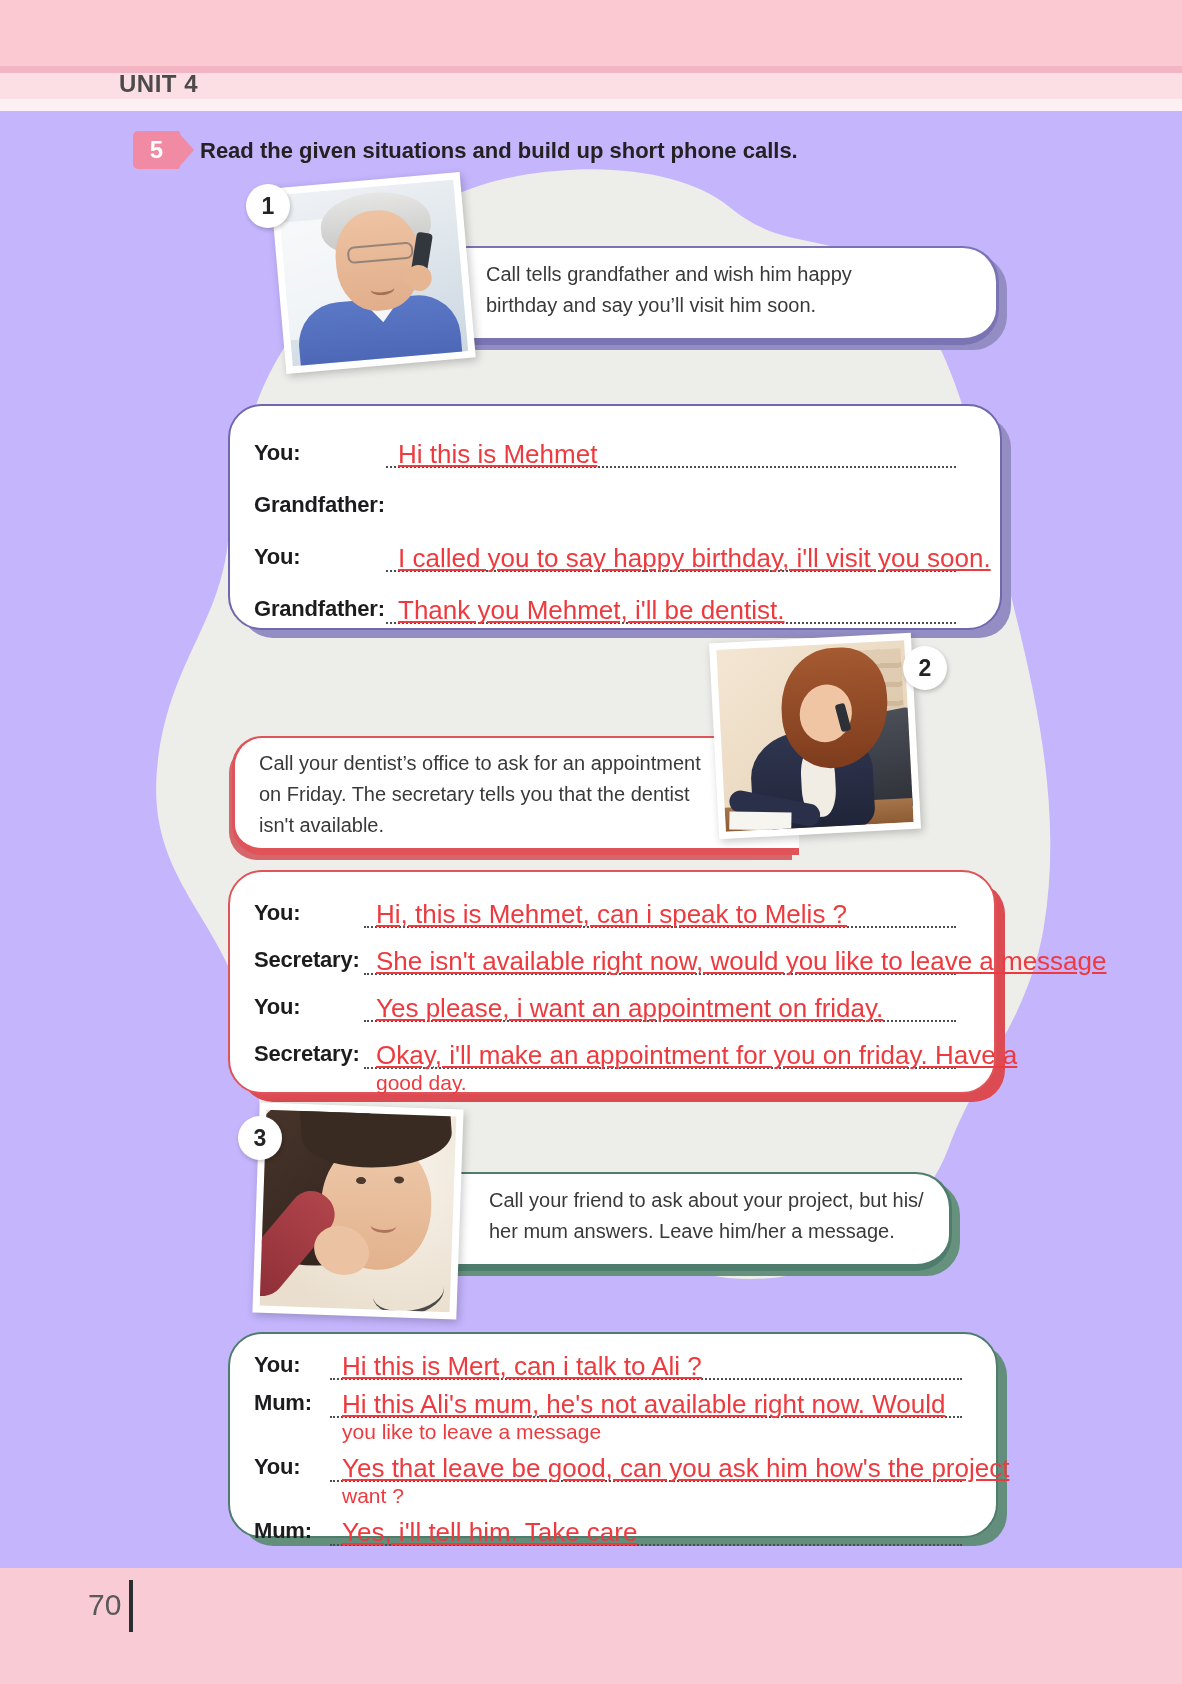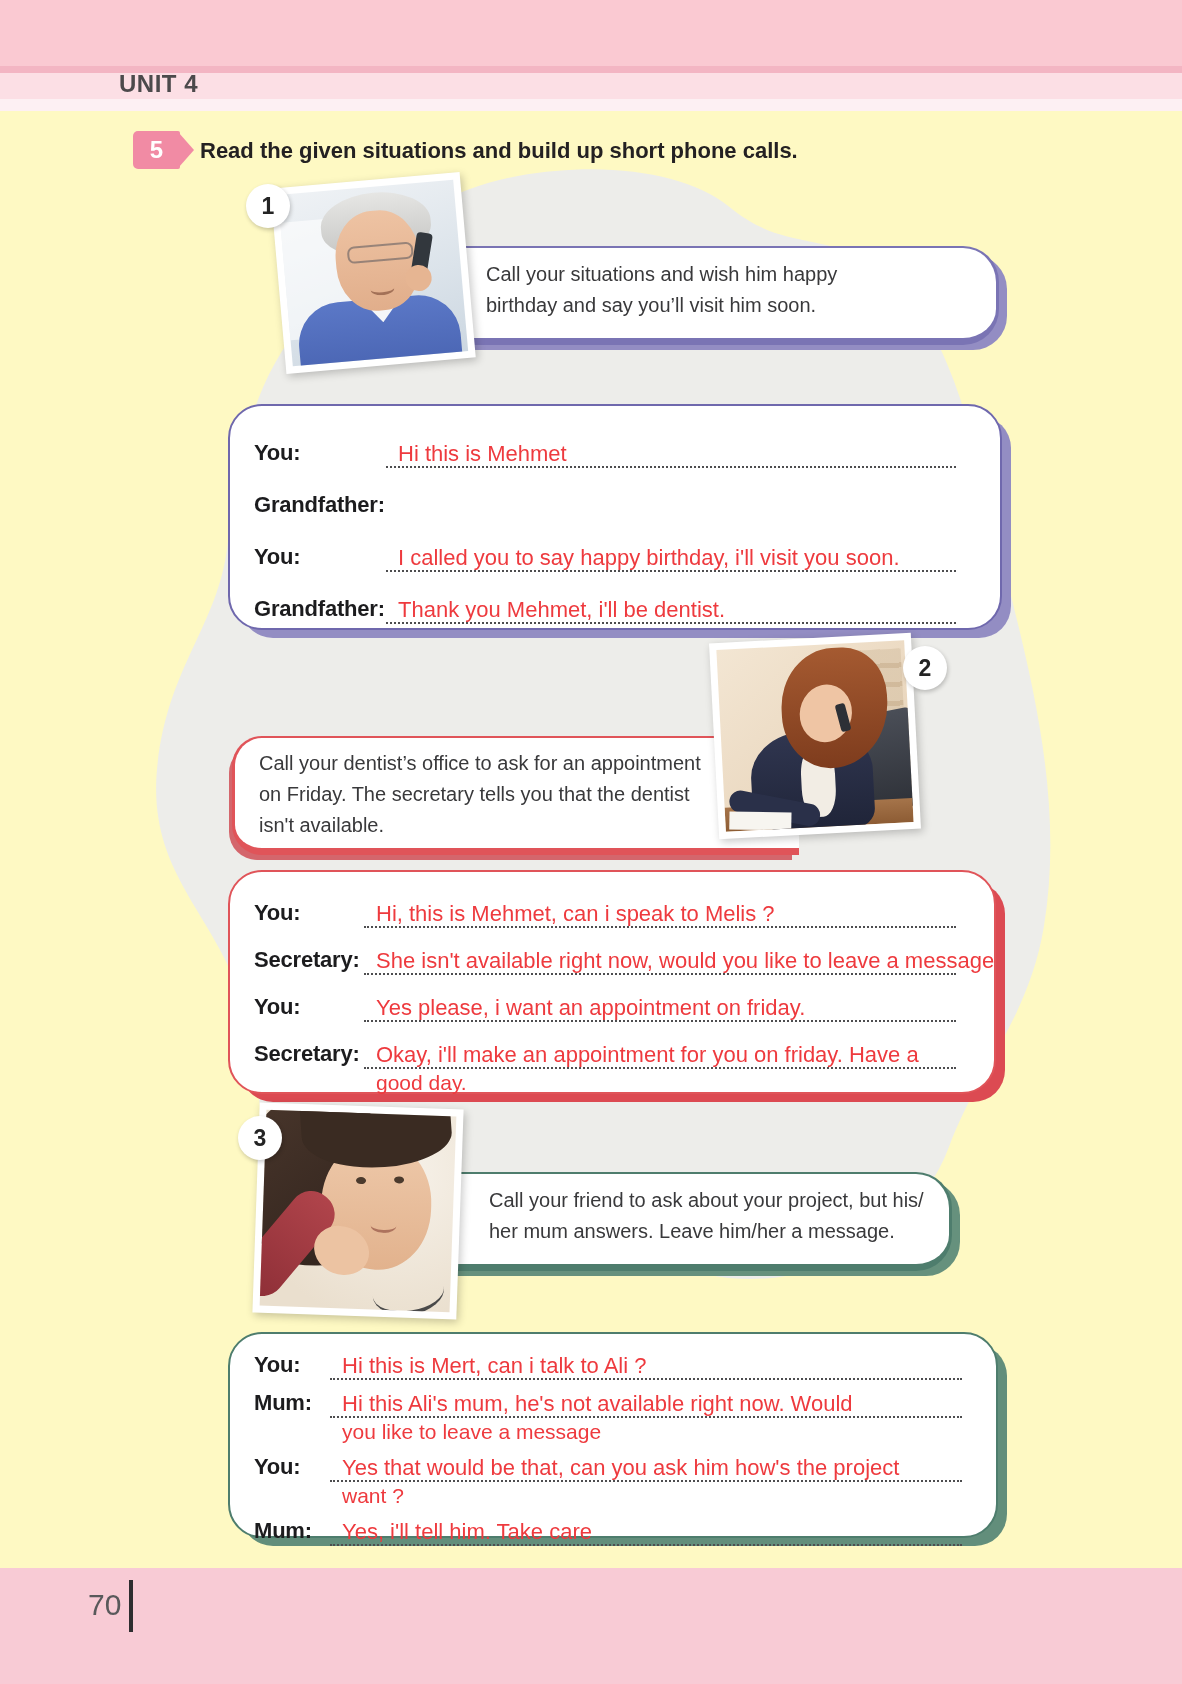--- a/index.html
+++ b/index.html
@@ -1,16 +1,16 @@
 <!DOCTYPE html>
 <html><head>
 <meta charset="utf-8">
 <style>
   html,body{margin:0;padding:0;background:#fff;}
-  .page{position:relative;width:1182px;height:1684px;background:#fef9c3;overflow:hidden;
+  .page{position:relative;width:1182px;height:1684px;background:#c4b5fd;overflow:hidden;
         font-family:"Liberation Sans",sans-serif;}
   
   .band1{position:absolute;left:0;top:0;width:100%;height:66px;background:#fac9d2;}
   .band1b{position:absolute;left:0;top:66px;width:100%;height:7px;background:#f3b5c3;}
   .band2{position:absolute;left:0;top:73px;width:100%;height:26px;background:#fcdfe5;}
   .band3{position:absolute;left:0;top:99px;width:100%;height:12px;background:#fdf0f3;}
   .unit-label{position:absolute;left:119px;top:70px;font-size:24px;font-weight:bold;
               color:#4c4a4c;letter-spacing:.5px;}
   
   .footband{position:absolute;left:0;top:1568px;width:100%;height:116px;background:#f8cbd5;}
@@ -92,21 +92,21 @@
   .dlg2 .row{margin-bottom:6px;}
   .dlg3 .row{margin-bottom:3px;}
   .lbl{display:flex;align-items:flex-end;height:var(--lh);padding-bottom:3px;
        font-size:22px;font-weight:bold;color:#1c1c1e;letter-spacing:-.2px;flex-shrink:0;}
   .dlg1 .lbl{width:132px;}
   .dlg2 .lbl{width:110px;}
   .dlg3 .lbl{width:76px;}
   .area{flex:1;min-width:0;}
   .ans1{height:var(--lh);display:flex;align-items:flex-end;padding-left:12px;
         border-bottom:2px dotted #4d4d4f;}
-  .ans{font-size:22px;color:#ee3a3e;white-space:nowrap;line-height:24px;}
+  .ans{font-size:26px;color:#ee3a3e;white-space:nowrap;line-height:24px;text-decoration:underline;}
   .ans2{padding-left:12px;font-size:21px;color:#ee3a3e;white-space:nowrap;line-height:27px;}
 </style>
 </head>
 <body>
 
 <div class="page">
 
   <div class="band1"></div>
   <div class="band1b"></div>
   <div class="band2"></div>
@@ -120,21 +120,21 @@
       C 120 1000 140 900 110 820 C 80 740 20 700 30 600 C 40 500 90 460 100 380
       C 110 300 120 220 180 150 C 240 80 300 26 390 10 Z"></path>
   </svg>
 
   <div class="ex-badge">
     <span>5</span>
   </div>
   <div class="ex-title">Read the given situations and build up short phone calls.</div>
 
   <div class="bubble bub-right bub1">
-    <span class="bub-line">Call your situations and wish him happy</span>
+    <span class="bub-line">Call tells grandfather and wish him happy</span>
     <span class="bub-line">birthday and say you’ll visit him soon.</span>
   </div>
   <div class="photo ph1">
     <div class="art">
       <div class="p1win"></div>
       <div class="p1shirt"></div>
       <div class="p1collar"></div>
       <div class="p1hair"></div>
       <div class="p1face"></div>
       <div class="p1glasses"></div>
@@ -272,21 +272,21 @@
         <div class="ans1">
             <span class="ans">Hi this Ali's mum, he's not available right now. Would</span>
           </div>
         <div class="ans2">you like to leave a message</div>
       </div>
     </div>
     <div class="row">
       <div class="lbl">You:</div>
       <div class="area">
         <div class="ans1">
-            <span class="ans">Yes that would be that, can you ask him how's the project</span>
+            <span class="ans">Yes that leave be good, can you ask him how's the project</span>
           </div>
         <div class="ans2">want ?</div>
       </div>
     </div>
     <div class="row">
       <div class="lbl">Mum:</div>
       <div class="area">
         <div class="ans1">
             <span class="ans">Yes, i'll tell him. Take care</span>
           </div>

